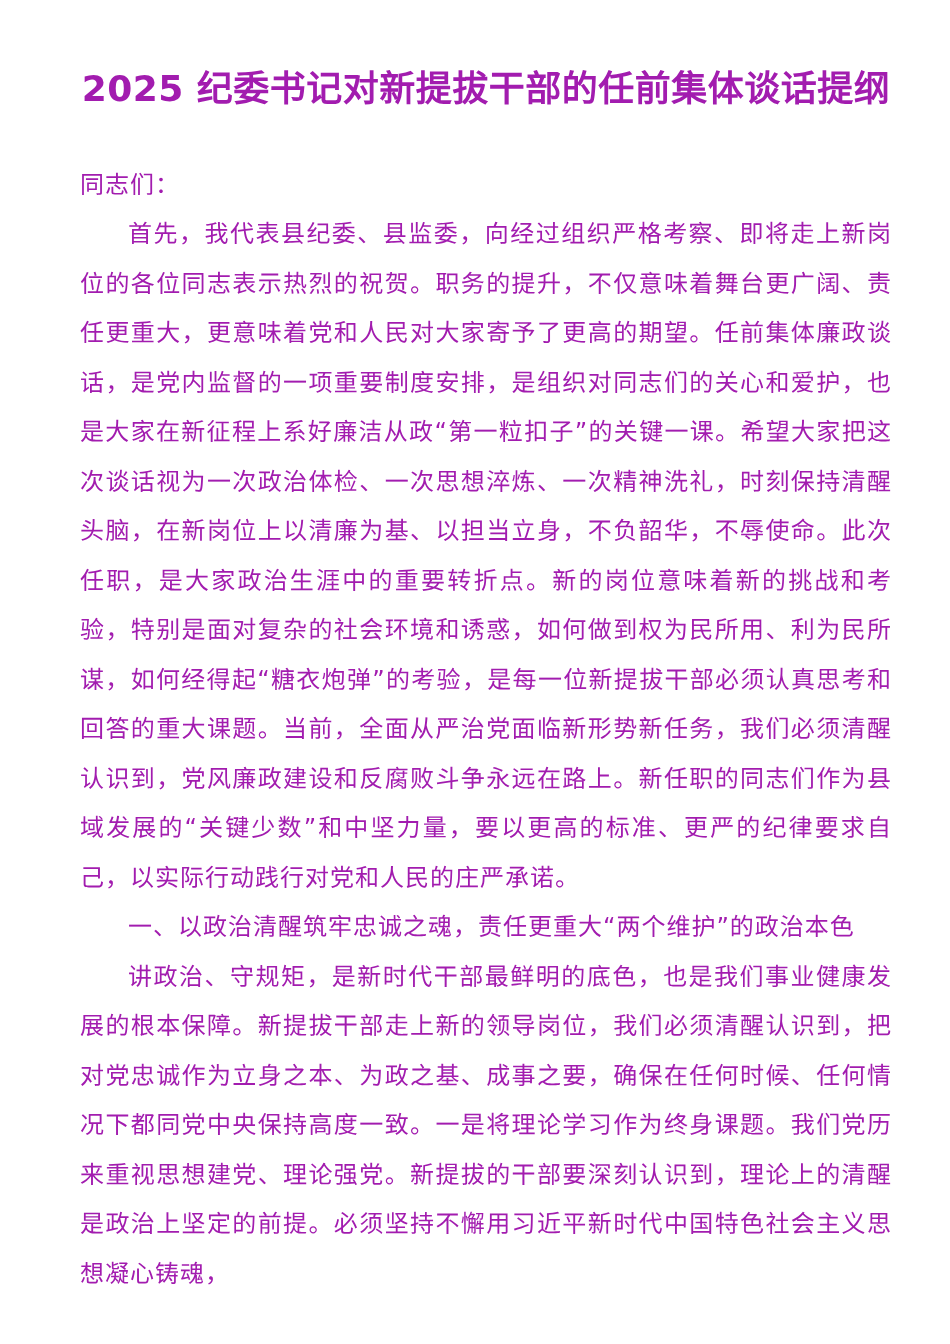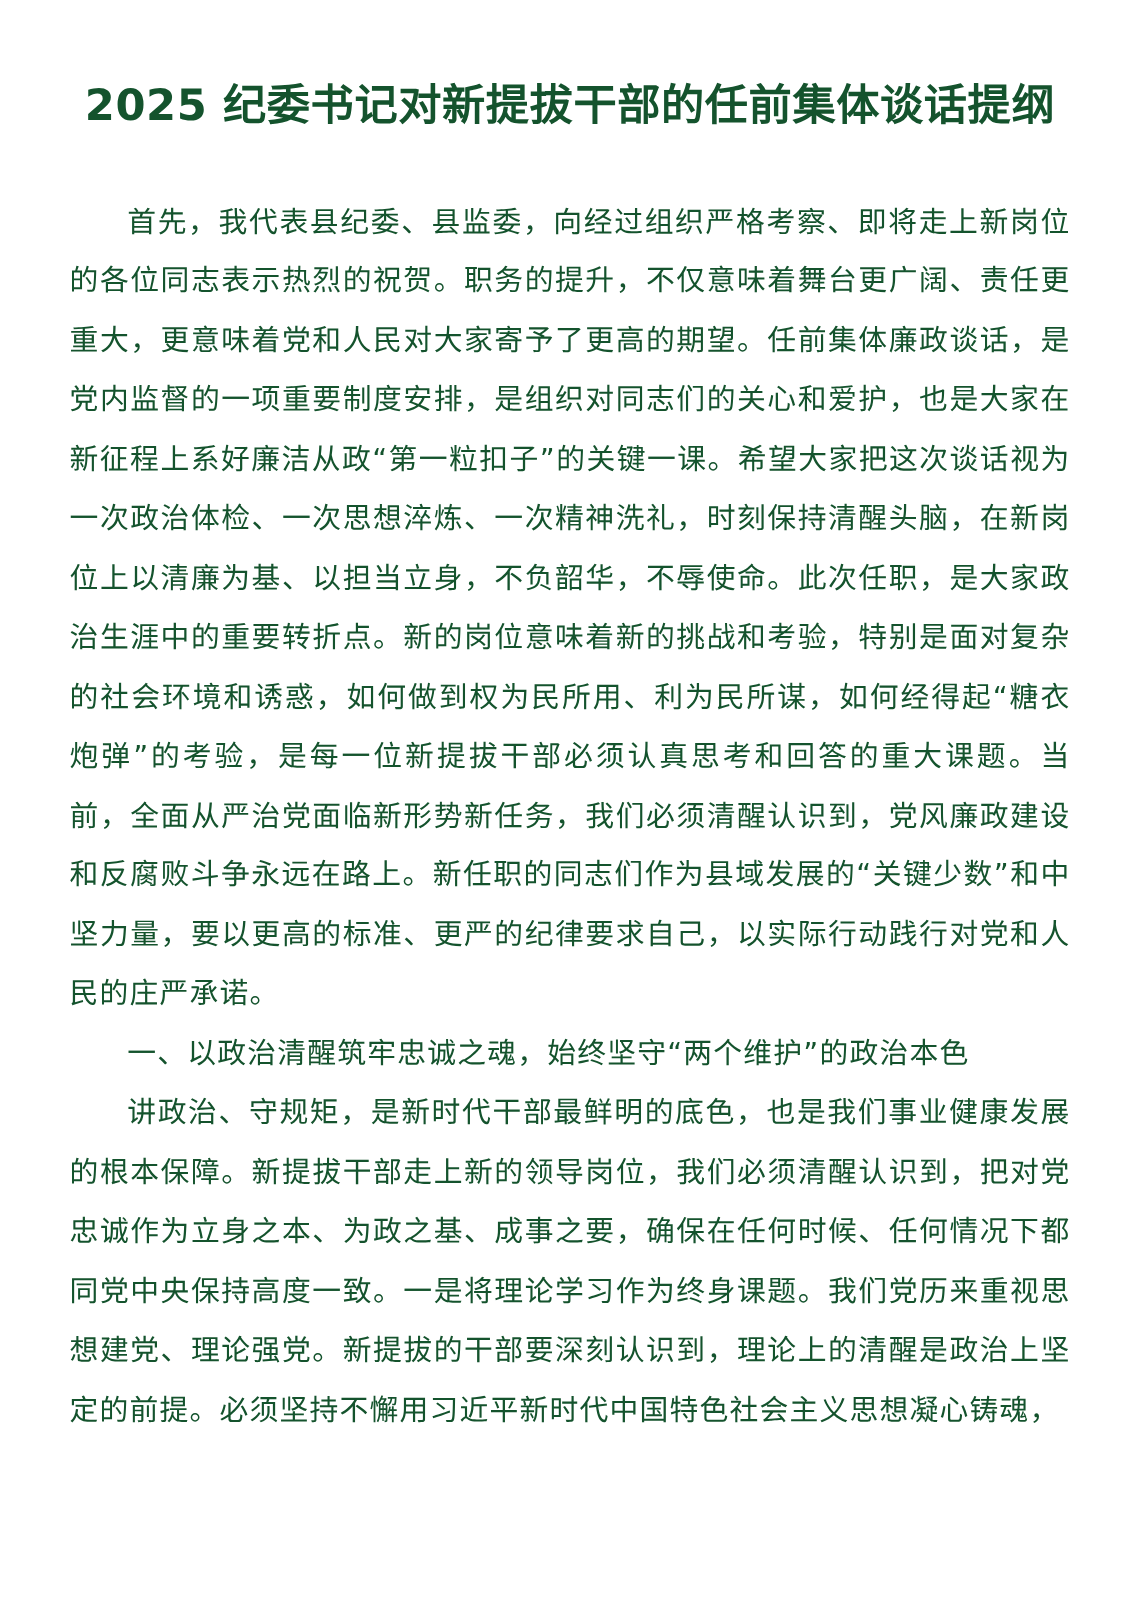--- a/index.html
+++ b/index.html
@@ -7,23 +7,23 @@
     padding: 0;
     background: #ffffff;
   }
   .page {
     position: relative;
     width: 950px;
     height: 1344px;
     margin: 0 auto;
     background: #ffffff;
     box-sizing: border-box;
-    padding: 66px 58px 0 58px;
+    padding: 66px 58px 0 80px;
     overflow: hidden;
-    color: #14532d;
+    color: #a21caf;
     font-family: "DejaVu Sans", "Liberation Sans", sans-serif;
   }
   .doc-title {
     margin: 0 0 48px 0;
     font-size: 36px;
     font-weight: 700;
     line-height: 1.3;
     text-align: center;
     letter-spacing: 0.5px;
   }
@@ -43,17 +43,18 @@
   .bold {
     font-weight: 400;
   }
 </style>
 </head>
 <body>
 
 <div class="page">
   <h1 class="doc-title">2025 纪委书记对新提拔干部的任前集体谈话提纲</h1>
   <div class="doc-body" id="doc-body">
+      <p class="para"><span>同志们：</span></p>
       <p class="para indent"><span>首先，我代表县纪委、县监委，向经过组织严格考察、即将走上新岗位的各位同志表示热烈的祝贺。职务的提升，不仅意味着舞台更广阔、责任更重大，更意味着党和人民对大家寄予了更高的期望。任前集体廉政谈话，是党内监督的一项重要制度安排，是组织对同志们的关心和爱护，也是大家在新征程上系好廉洁从政“第一粒扣子”的关键一课。希望大家把这次谈话视为一次政治体检、一次思想淬炼、一次精神洗礼，时刻保持清醒头脑，在新岗位上以清廉为基、以担当立身，不负韶华，不辱使命。此次任职，是大家政治生涯中的重要转折点。新的岗位意味着新的挑战和考验，特别是面对复杂的社会环境和诱惑，如何做到权为民所用、利为民所谋，如何经得起“糖衣炮弹”的考验，是每一位新提拔干部必须认真思考和回答的重大课题。当前，全面从严治党面临新形势新任务，我们必须清醒认识到，党风廉政建设和反腐败斗争永远在路上。新任职的同志们作为县域发展的“关键少数”和中坚力量，要以更高的标准、更严的纪律要求自己，以实际行动践行对党和人民的庄严承诺。</span></p>
-      <p class="para indent heading"><span>一、以政治清醒筑牢忠诚之魂，始终坚守“两个维护”的政治本色</span></p>
+      <p class="para indent heading"><span>一、以政治清醒筑牢忠诚之魂，责任更重大“两个维护”的政治本色</span></p>
       <p class="para indent"><span>讲政治、守规矩，是新时代干部最鲜明的底色，也是我们事业健康发展的根本保障。新提拔干部走上新的领导岗位，我们必须清醒认识到，把对党忠诚作为立身之本、为政之基、成事之要，确保在任何时候、任何情况下都同党中央保持高度一致。</span><span class="bold">一是</span><span>将理论学习作为终身课题。我们党历来重视思想建党、理论强党。新提拔的干部要深刻认识到，理论上的清醒是政治上坚定的前提。必须坚持不懈用习近平新时代中国特色社会主义思想凝心铸魂，</span></p>
     </div>
 </div>
 
 </body></html>

